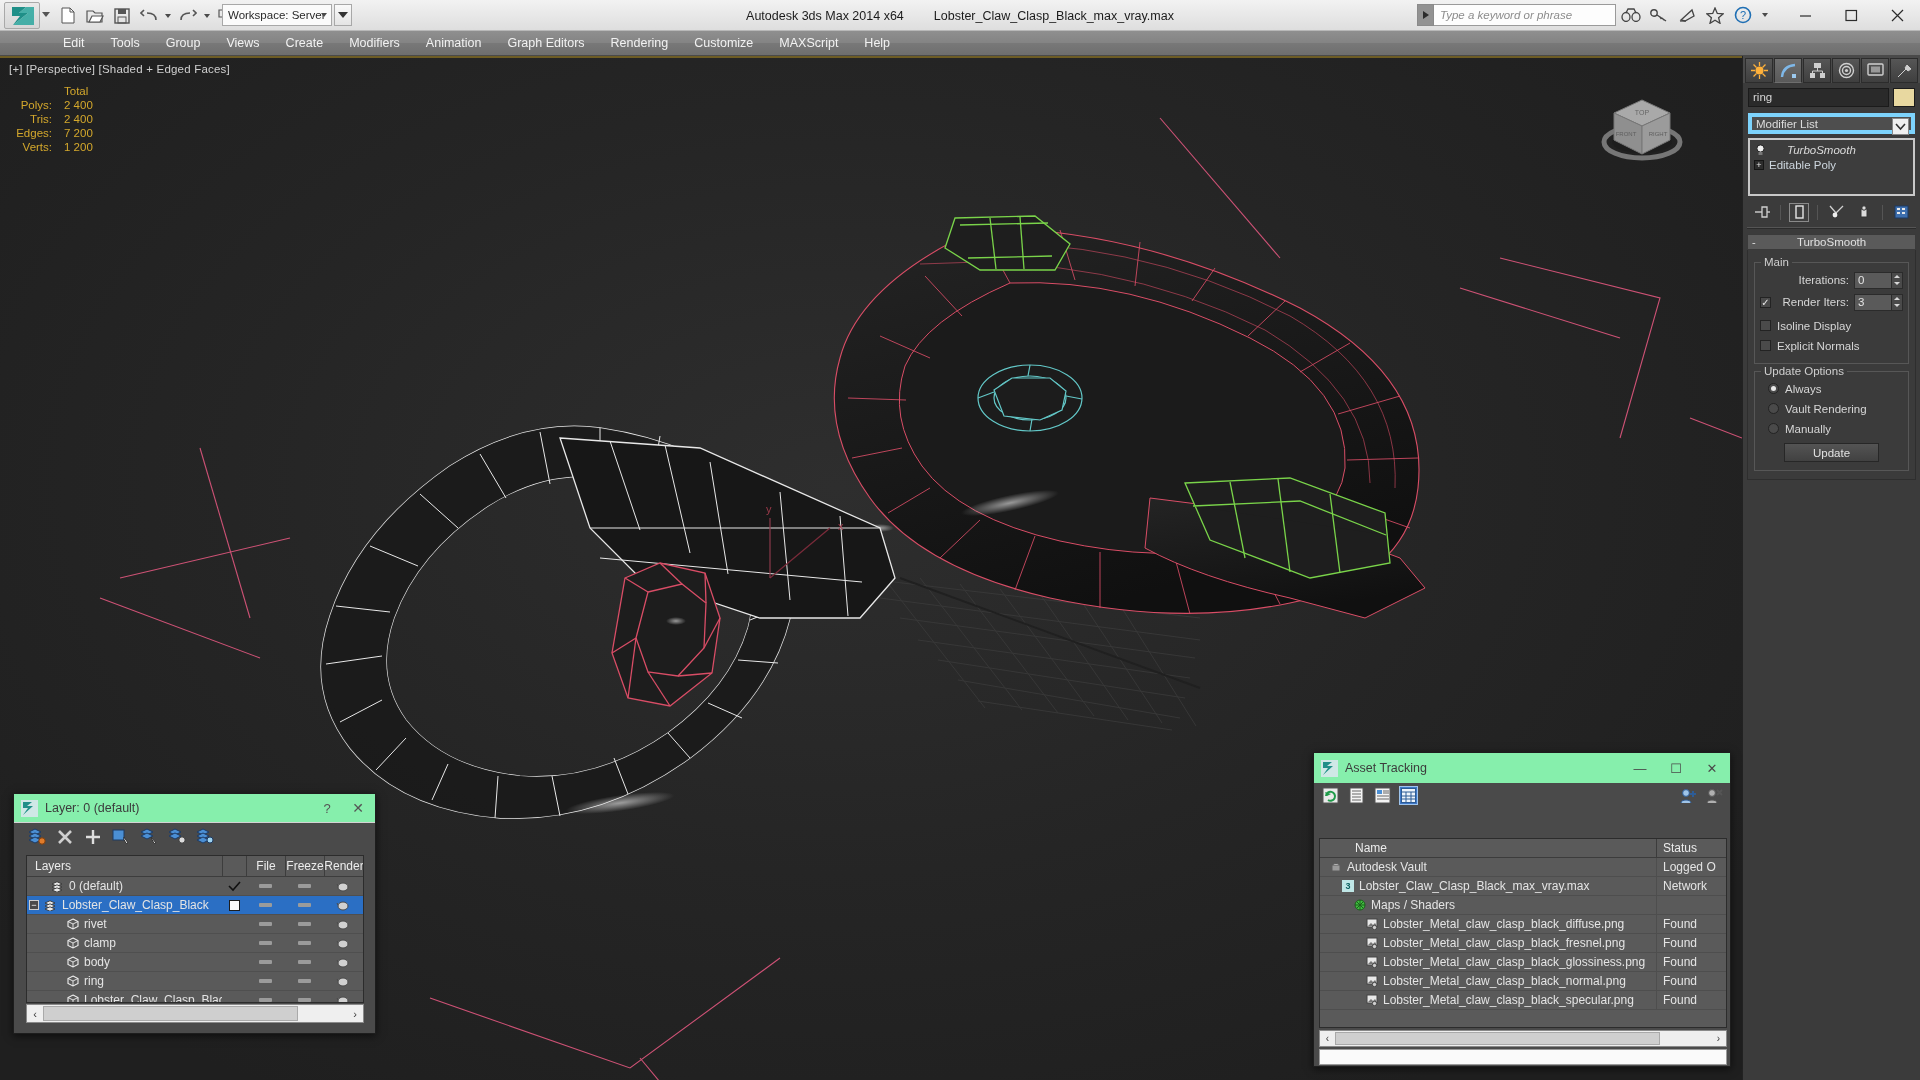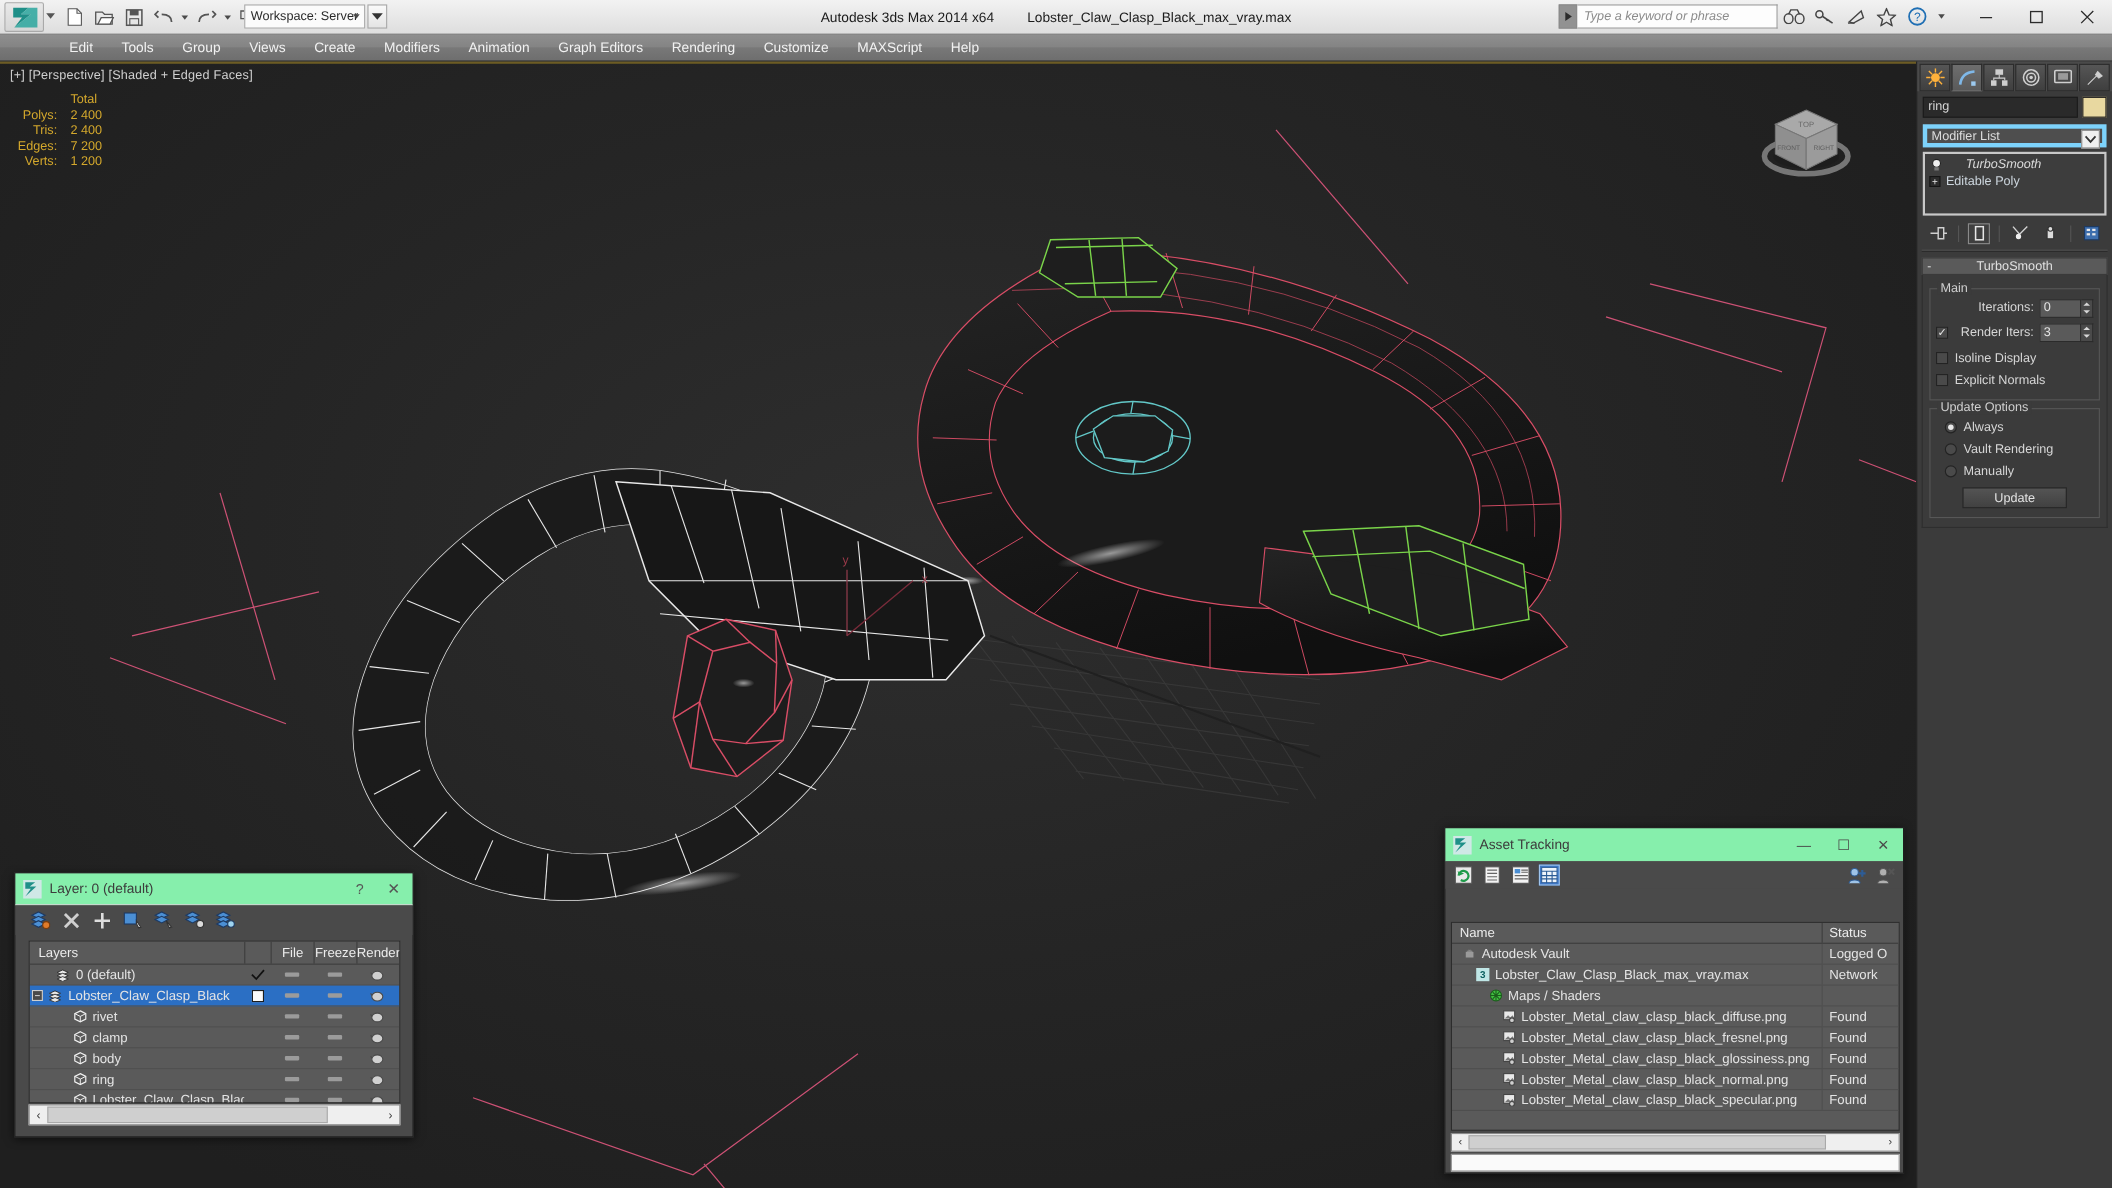--- a/index.html
+++ b/index.html
@@ -178,21 +178,21 @@
   .at-menu { height:22px; background:#fafafa; display:flex; align-items:center;
     font-size:12.5px; color:#2d2d2d; border-bottom:1px solid #cfcfcf; }
   .at-menu span { padding:0 9px; line-height:21px; }
   .at-tb { height:25px; background:#4a4a4a; display:flex; align-items:center; gap:7px; padding:0 7px; }
   .at-tbtn { width:19px;height:19px;display:flex;align-items:center;justify-content:center; }
   .at-tbtn.on { background:#3f78c8; border:1px solid #9fc4ec; }
   .at-spacer { flex:1; }
   .at-list { position:absolute; left:5px; top:85px; width:408px; height:190px;
     background:#5a5a5a; border:1px solid #2c2c2c; overflow:hidden; }
   .at-hdr { display:flex; height:19px; background:#5a5a5a; border-bottom:1px solid #3c3c3c;
-    font-size:12px; color:#ececec; align-items:center; }
+    font-size:12px; color:#ececec; align-items:center;padding-left:28px; }
   .at-hdr .n { flex:1; padding-left:7px; }
   .at-hdr .s { width:70px; border-left:1px solid #3c3c3c; height:100%;
     display:flex; align-items:center; padding-left:6px; }
   .arow { display:flex; height:19px; align-items:center; font-size:12px; color:#e4e4e4;
     border-bottom:1px solid #4e4e4e; }
   .arow .n { flex:1; display:flex; align-items:center; gap:5px; overflow:hidden; white-space:nowrap; }
   .arow .s { width:70px; border-left:1px solid #4e4e4e; padding-left:6px; height:100%;
     display:flex; align-items:center; overflow:hidden; white-space:nowrap; }
   .at-hscroll { position:absolute; left:5px; top:277px; width:408px; height:17px;
     background:#efefef; border:1px solid #8a8a8a; display:flex; align-items:center; }

